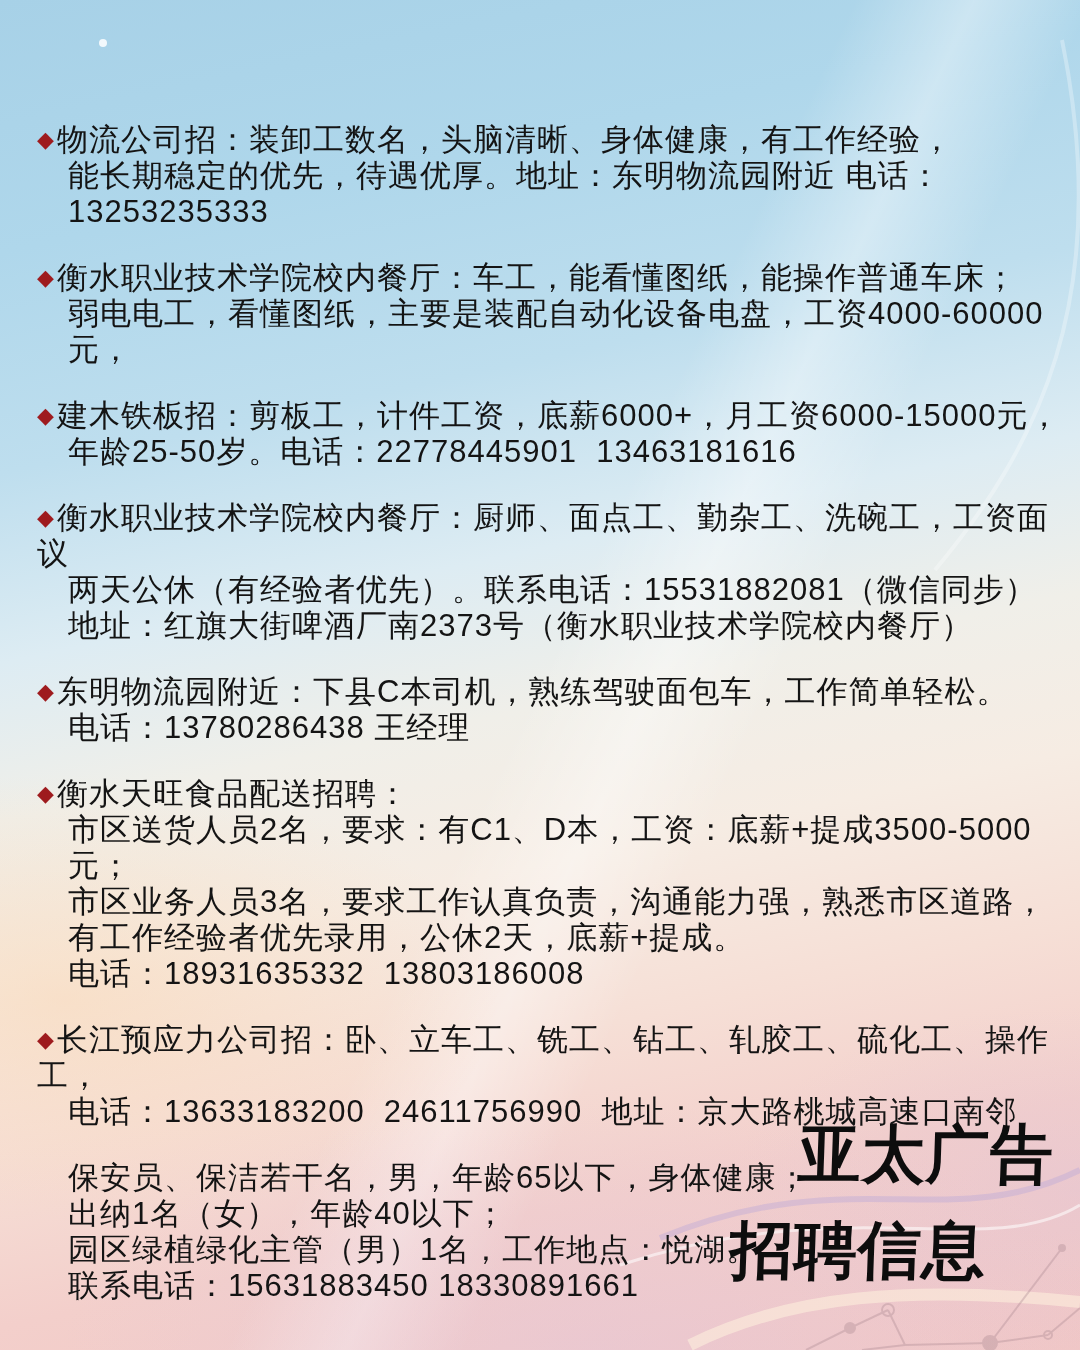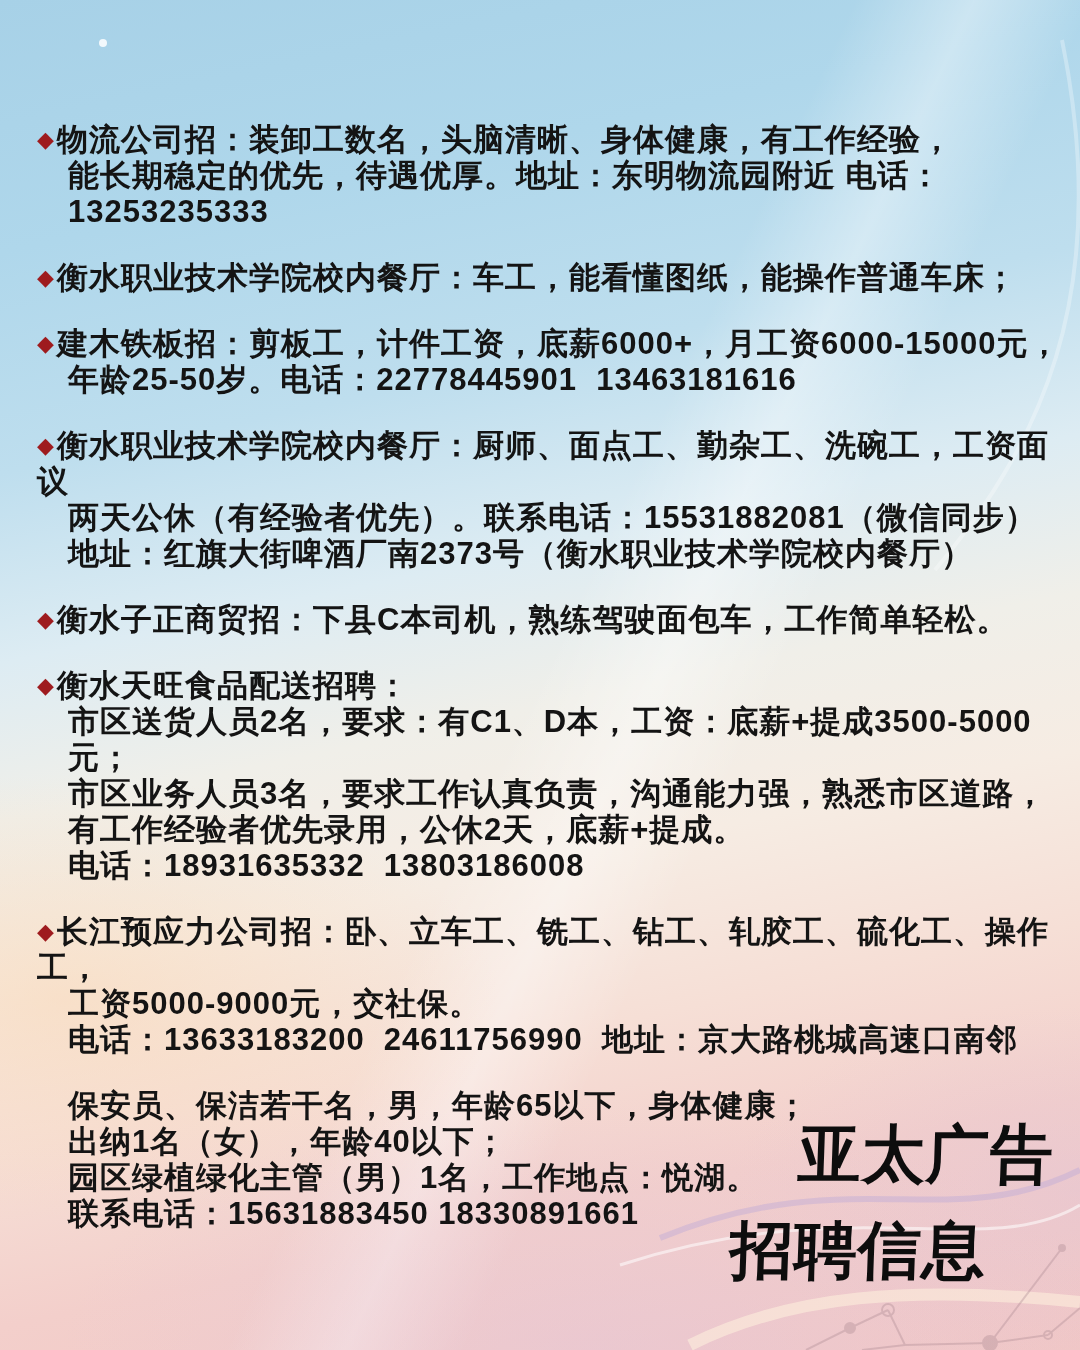--- a/index.html
+++ b/index.html
@@ -12,21 +12,21 @@
       radial-gradient(ellipse 620px 320px at 6% 74%, rgba(250,214,178,0.50), rgba(250,214,178,0) 70%),
       radial-gradient(ellipse 760px 360px at 55% 100%, rgba(223,196,222,0.38), rgba(223,196,222,0) 70%),
       radial-gradient(ellipse 500px 260px at 100% 88%, rgba(216,190,220,0.30), rgba(216,190,220,0) 70%),
       linear-gradient(115deg, rgba(255,255,255,0) 50%, rgba(255,255,255,0.38) 57%, rgba(255,255,255,0) 64%),
       linear-gradient(168deg, #a7d1e7 0%, #afd7eb 16%, #bedeee 30%, #ddecf3 42%, #f0efe9 52%, #f6ece3 62%, #f6dfd6 73%, #f3cfcb 84%, #f1c7c5 100%);
   }
   .decor{position:absolute;inset:0;pointer-events:none;}
   .listings{position:absolute;left:68px;top:122px;width:995px;}
   .section{margin-bottom:30px;}
   .line{
-    font-size:31px;line-height:36px;font-weight:700;
+    font-size:31px;line-height:36px;font-weight:400;
     letter-spacing:1px;color:#141414;white-space:pre-wrap;
   }
   .line.first{margin-left:-31px;}
   .diamond{
     display:inline-block;width:20px;
     font-size:22px;color:#9e1b1e;
     vertical-align:3px;letter-spacing:0;
   }
   .brand-line{
     position:absolute;
@@ -67,43 +67,44 @@
     </g>
   </svg>
 
   <div class="listings">
       <div class="section">
         <div class="line first"><span class="diamond">◆</span><span>物流公司招：装卸工数名，头脑清晰、身体健康，有工作经验，</span></div>
         <div class="line"><span>能长期稳定的优先，待遇优厚。地址：东明物流园附近 电话：13253235333</span></div>
       </div>
       <div class="section">
         <div class="line first"><span class="diamond">◆</span><span>衡水职业技术学院校内餐厅：车工，能看懂图纸，能操作普通车床；</span></div>
+        <div class="line"><span>弱电电工，看懂图纸，主要是装配自动化设备电盘，工资4000-60000元，</span></div>
       </div>
       <div class="section">
         <div class="line first"><span class="diamond">◆</span><span>建木铁板招：剪板工，计件工资，底薪6000+，月工资6000-15000元，</span></div>
         <div class="line"><span>年龄25-50岁。电话：22778445901  13463181616</span></div>
       </div>
       <div class="section">
         <div class="line first"><span class="diamond">◆</span><span>衡水职业技术学院校内餐厅：厨师、面点工、勤杂工、洗碗工，工资面议</span></div>
         <div class="line"><span>两天公休（有经验者优先）。联系电话：15531882081（微信同步）</span></div>
         <div class="line"><span>地址：红旗大街啤酒厂南2373号（衡水职业技术学院校内餐厅）</span></div>
       </div>
       <div class="section">
-        <div class="line first"><span class="diamond">◆</span><span>衡水子正商贸招：下县C本司机，熟练驾驶面包车，工作简单轻松。</span></div>
+        <div class="line first"><span class="diamond">◆</span><span>东明物流园附近：下县C本司机，熟练驾驶面包车，工作简单轻松。</span></div>
+        <div class="line"><span>电话：13780286438 王经理</span></div>
       </div>
       <div class="section">
         <div class="line first"><span class="diamond">◆</span><span>衡水天旺食品配送招聘：</span></div>
         <div class="line"><span>市区送货人员2名，要求：有C1、D本，工资：底薪+提成3500-5000元；</span></div>
         <div class="line"><span>市区业务人员3名，要求工作认真负责，沟通能力强，熟悉市区道路，</span></div>
         <div class="line"><span>有工作经验者优先录用，公休2天，底薪+提成。</span></div>
         <div class="line"><span>电话：18931635332  13803186008</span></div>
       </div>
       <div class="section">
         <div class="line first"><span class="diamond">◆</span><span>长江预应力公司招：卧、立车工、铣工、钻工、轧胶工、硫化工、操作工，</span></div>
-        <div class="line"><span>工资5000-9000元，交社保。</span></div>
         <div class="line"><span>电话：13633183200  24611756990  地址：京大路桃城高速口南邻</span></div>
       </div>
       <div class="section">
         <div class="line"><span>保安员、保洁若干名，男，年龄65以下，身体健康；</span></div>
         <div class="line"><span>出纳1名（女），年龄40以下；</span></div>
         <div class="line"><span>园区绿植绿化主管（男）1名，工作地点：悦湖。</span></div>
         <div class="line"><span>联系电话：15631883450 18330891661</span></div>
       </div>
     </div>
 

